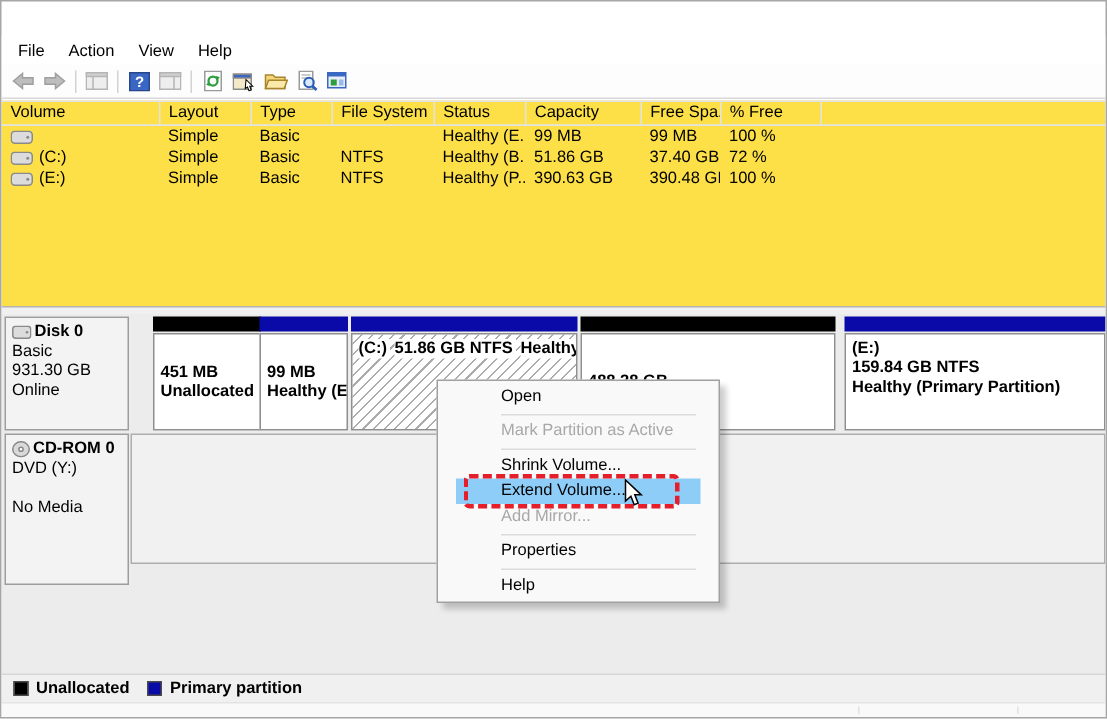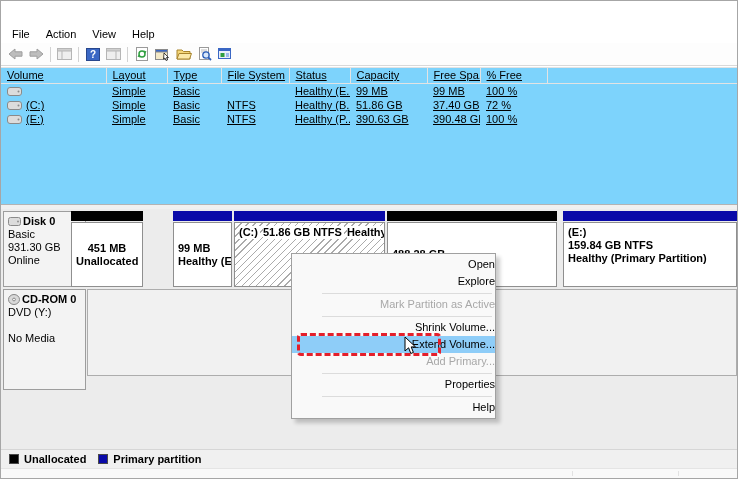--- a/index.html
+++ b/index.html
@@ -20,21 +20,21 @@
   
   .menubar { position:absolute; top:23px; left:0; right:0; height:19px; display:flex; align-items:center; background:#fff; padding-left:3px; }
   .menu-item { padding:2px 8px; }
 
   
   .toolbar { position:absolute; top:42px; left:0; right:0; height:23px; background:#fdfdfd; border-bottom:1px solid #d9d9d9; display:flex; align-items:center; padding-left:4px; }
   .tb-btn { width:21px; height:20px; display:flex; align-items:center; justify-content:center; }
   .tb-sep { width:1px; height:15px; background:#d2d2d2; margin:0 3px; }
 
   
-  .toppane { position:absolute; top:66px; left:0; right:0; height:137px; background:#7dd3fc;text-decoration:underline; }
+  .toppane { position:absolute; top:66px; left:0; right:0; height:137px; background:#fde047; }
   table.vtable { border-collapse:collapse; table-layout:fixed; width:738px; }
   .vtable th { font-weight:normal; text-align:left; padding:1px 4px 2px 6px; border-top:1px solid #e3e3e3; border-bottom:1px solid #e3e3e3; border-right:1px solid #e3e3e3; height:15px; overflow:hidden; white-space:nowrap; }
   .vtable th.filler { border-right:none; }
   .vtable td { padding:1px 4px 1px 6px; height:14px; overflow:hidden; white-space:nowrap; }
   .vol-cell { display:flex; align-items:center; gap:4px; }
 
   
   .splitter { position:absolute; top:203px; left:0; right:0; height:5px; background:#f0f0f0; border-top:1px solid #b3b3b3; }
 
   
@@ -56,21 +56,21 @@
   
   .legend { position:absolute; left:0; right:0; top:240px; height:19px; background:#f0f0f0; border-top:1px solid #d6d6d6; display:flex; align-items:center; gap:12px; padding-left:8px; }
   .legend-item { display:flex; align-items:center; gap:5px; font-weight:bold; }
   .swatch { width:10px; height:10px; border:1px solid #4a4a4a; }
   .swatch.unalloc { background:var(--unallocated,#000); }
   .swatch.primary { background:var(--primary-partition,#0a0aa8); }
   .statusbar { position:absolute; left:0; right:0; top:259px; bottom:0; background:#f9f9f9; border-top:1px solid #e4e4e4; }
   .status-div { position:absolute; top:2px; bottom:2px; width:1px; background:#e2e2e2; }
 
   
-  .context-menu { position:absolute; left:290px; top:252px; width:205px; background:#f9f9f9; border:1px solid #a0a0a0; box-shadow:4px 4px 4px rgba(0,0,0,0.2); padding:2px 0; z-index:20;text-align:right; }
+  .context-menu { position:absolute; left:290px; top:252px; width:189px; background:#f9f9f9; border:1px solid #a0a0a0; box-shadow:4px 4px 4px rgba(0,0,0,0.2); padding:2px 12px; z-index:20; }
   .cm-item { height:17px; line-height:17px; padding-left:30px; position:relative; white-space:nowrap; }
   .cm-item.disabled { color:#a8a8a8; }
   .cm-item.highlight { background:var(--menu-highlight,#8ecdf8); }
   .cm-sep { height:1px; background:#dcdcdc; margin:3px 3px 2px 30px; }
   .annotation-rect { position:absolute; left:5px; top:-3px; width:144px; height:23px; border:3px dashed var(--annotation-red,#e41f2b); border-radius:4px; pointer-events:none; z-index:30; }
   .cursor { position:absolute; left:112px; top:0px; z-index:31; }
 </style>
 </head>
 <body>
 
@@ -257,21 +257,21 @@
             <rect x="0.5" y="0.5" width="12" height="8" rx="2" fill="#dcdcdc" stroke="#8a8a8a"></rect>
             <circle cx="10" cy="4.5" r="0.9" fill="#8a8a8a"></circle>
           </svg>
         <span>Disk 0</span>
       </div>
       <div>Basic</div>
       <div>931.30 GB</div>
       <div>Online</div>
     </div>
 
-    <div class="part" style="left:70px; top:2px; width:72px; height:76px;text-align:center;">
+    <div class="part" style="left:101px; top:2px; width:72px; height:76px;">
       <div class="part-bar bar-unallocated"></div>
       <div class="part-box centered">
         <span class="pline">451 MB</span>
         <span class="pline">Unallocated</span>
       </div>
     </div>
 
     <div class="part" style="left:172px; top:2px; width:59px; height:76px;">
       <div class="part-bar bar-primary"></div>
       <div class="part-box centered">
@@ -331,32 +331,31 @@
     </div>
 
     <div class="statusbar">
       <span class="status-div" style="left:571px;"></span>
       <span class="status-div" style="left:677px;"></span>
     </div>
   </div>
 
   <div class="context-menu">
     <div class="cm-item">Open</div>
-    <div class="cm-item">Explore</div>
     <div class="cm-sep"></div>
     <div class="cm-item disabled">Mark Partition as Active</div>
     <div class="cm-sep"></div>
     <div class="cm-item">Shrink Volume...</div>
     <div class="cm-item highlight">
       <span>Extend Volume...</span>
       <span class="annotation-rect"></span>
       <svg class="cursor" width="14" height="20" viewBox="0 0 14 20">
         <path d="M1 1 L1 15 L4.6 11.8 L6.8 17.5 L9.4 16.4 L7.2 10.9 L11.5 10.9 Z" fill="#fff" stroke="#000" stroke-width="1"></path>
       </svg>
     </div>
-    <div class="cm-item disabled">Add Primary...</div>
+    <div class="cm-item disabled">Add Mirror...</div>
     <div class="cm-sep"></div>
     <div class="cm-item">Properties</div>
     <div class="cm-sep"></div>
     <div class="cm-item">Help</div>
   </div>
 
 </div>
 
 </body></html>

